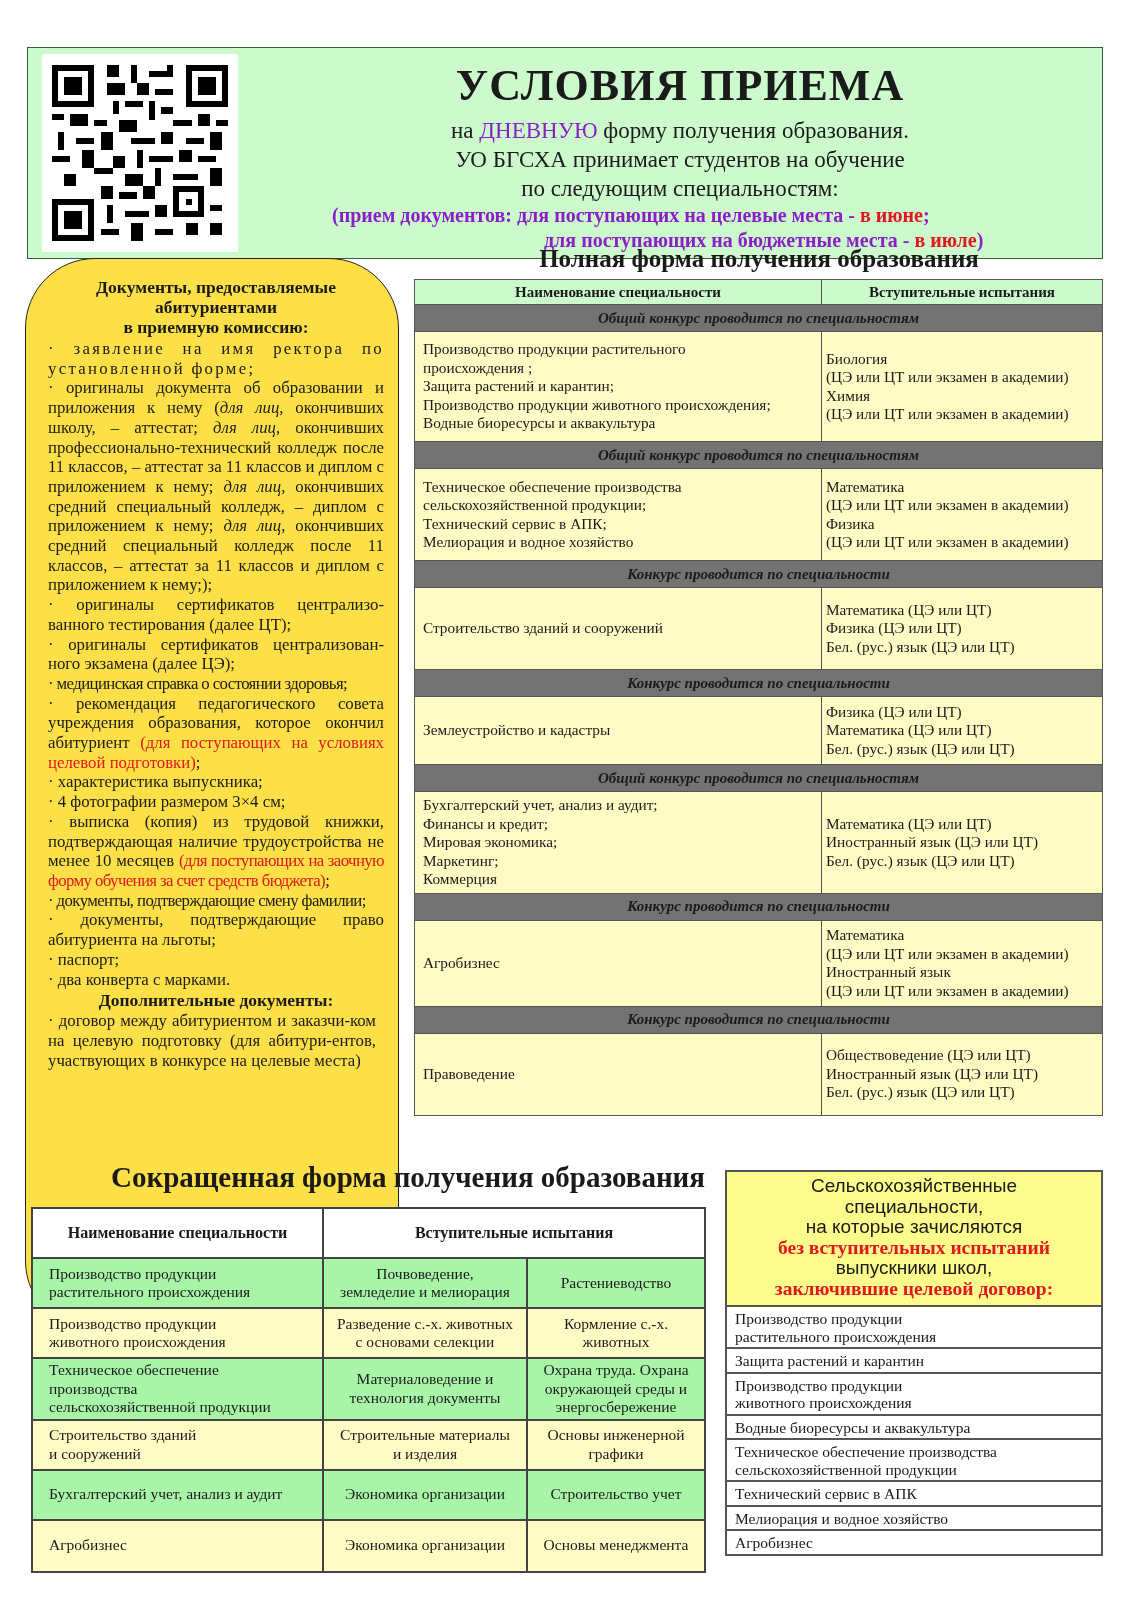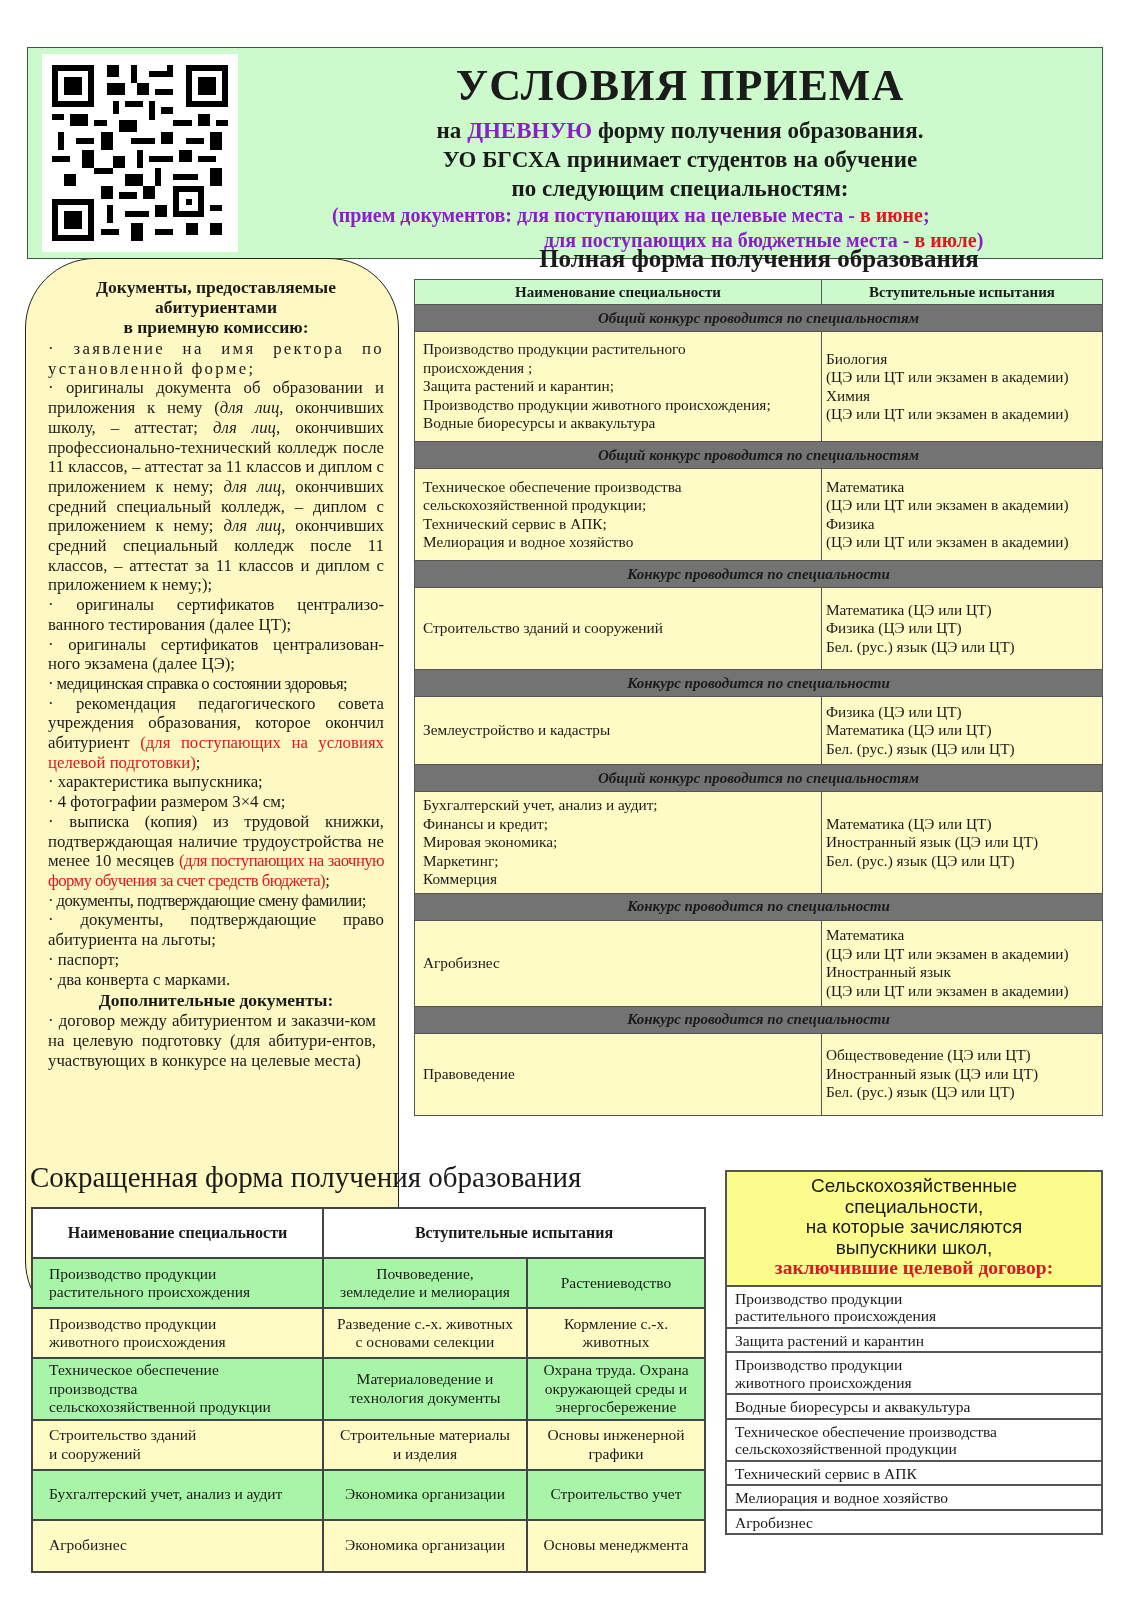--- a/index.html
+++ b/index.html
@@ -5,50 +5,50 @@
   * { box-sizing: border-box; margin: 0; padding: 0; }
   html, body { width: 1131px; height: 1600px; background: #ffffff; }
   body { position: relative; font-family: "Liberation Serif", "DejaVu Serif", serif; color: #1a1a1a; overflow: hidden; }
 
   
   .header { position: absolute; left: 27px; top: 27px; width: 1076px; height: 212px; background: #ccfacc; border: 1.5px solid #3d5a3d; margin-top: 20px; }
   .qr { position: absolute; left: 14px; top: 6px; width: 196px; height: 198px; background: #fff; padding: 10px; }
   .qr svg { width: 176px; height: 178px; display: block; }
   .h-text { position: absolute; left: 240px; right: 10px; top: 8px; text-align: center; }
   .h-title { font-size: 44px; font-weight: bold; letter-spacing: 1px; line-height: 60px; color: #1b1b1b; }
-  .h-line { font-size: 23px; font-weight: bold; line-height: 29px; color: #1b1b1b; }
+  .h-line { font-size: 23px; font-weight: normal; line-height: 29px; color: #1b1b1b; }
   .purple { color: #8a1fc9; }
   .red { color: #e0171f; }
   .h-note { font-size: 20px; font-weight: bold; line-height: 25px; color: #8a1fc9; }
   .h-note.l1 { text-align: left; padding-left: 64px; }
   .h-note.l2 { text-align: left; padding-left: 276px; }
 
   
-  .docs { position: absolute; left: 25px; top: 258px; width: 374px; height: 1073px; border: 1.5px solid #222; border-radius: 70px; padding: 18px 14px 16px 22px; background: #fef9c3; }
+  .docs { position: absolute; left: 25px; top: 258px; width: 374px; height: 1073px; border: 1.5px solid #222; border-radius: 70px; padding: 18px 14px 16px 22px; background: #fde047; }
   .docs-title { font-size: 17.5px; font-weight: bold; text-align: center; line-height: 20px; margin-bottom: 2px; }
   .docs-item { font-size: 16.8px; line-height: 19.7px; text-align: justify; }
   .docs-item .it { font-style: italic; }
   .docs-item .rd { color: #e0171f; }
   .docs-sub { font-size: 17.5px; font-weight: bold; text-align: center; line-height: 22px; }
   .spaced { letter-spacing: 2.3px; }
   .tight { letter-spacing: -0.6px; }
 
   
   .full-title { position: absolute; left: 415px; top: 245px; width: 688px; text-align: center; font-size: 25px; font-weight: bold; line-height: 28px; }
   table { border-collapse: collapse; }
   .full { position: absolute; left: 414px; top: 279px; width: 689px; }
   .full td, .full th { border: 1.5px solid #555; font-size: 15.3px; line-height: 18.5px; }
   .full th { background: #ccfacc; font-weight: bold; height: 25px; font-size: 15px; }
   .full .grp td { background: #737373; text-align: center; font-style: italic; font-weight: bold; height: 27px; font-size: 15px; }
   .full .row td { background: #fefcc4; vertical-align: middle; }
   .full .row td.spec { padding: 4px 8px; text-align: left; width: 407px; }
   .full .row td.exam { text-align: left; padding: 2px 4px; }
 
   
-  .short-title { position: absolute; left: 30px; top: 1160px; width: 675px; text-align: left; font-size: 29px; font-weight: normal; line-height: 34px; }
+  .short-title { position: absolute; left: 30px; top: 1160px; width: 675px; text-align: right; font-size: 29px; font-weight: bold; line-height: 34px; }
   .short { position: absolute; left: 31px; top: 1207px; width: 675px; }
   .short td, .short th { border: 2px solid #444; font-size: 15.5px; line-height: 18.5px; }
   .short th { background: #fff; height: 50px; font-weight: bold; font-size: 16px; }
   .short td { vertical-align: middle; }
   .short td.spec { text-align: left; padding: 2px 16px; width: 291px; }
   .short td.e1 { text-align: center; width: 204px; }
   .short td.e2 { text-align: center; }
   .short tr.g td { background: #a8f5a8; }
   .short tr.y td { background: #fefcc4; }
 
@@ -370,20 +370,21 @@
         </td>
       </tr>
     </tbody>
 </table>
 
 <div class="noexam">
   <div class="noexam-head">
     <div>Сельскохозяйственные</div>
     <div>специальности,</div>
     <div>на которые зачисляются</div>
+    <div class="bred">без вступительных испытаний</div>
     <div>выпускники школ,</div>
     <div class="bred">заключившие целевой договор:</div>
   </div>
   <div id="noexam-list">
       <div class="noexam-item">
         <div>Производство продукции</div>
         <div>растительного происхождения</div>
       </div>
       <div class="noexam-item">
         <div>Защита растений и карантин</div>

